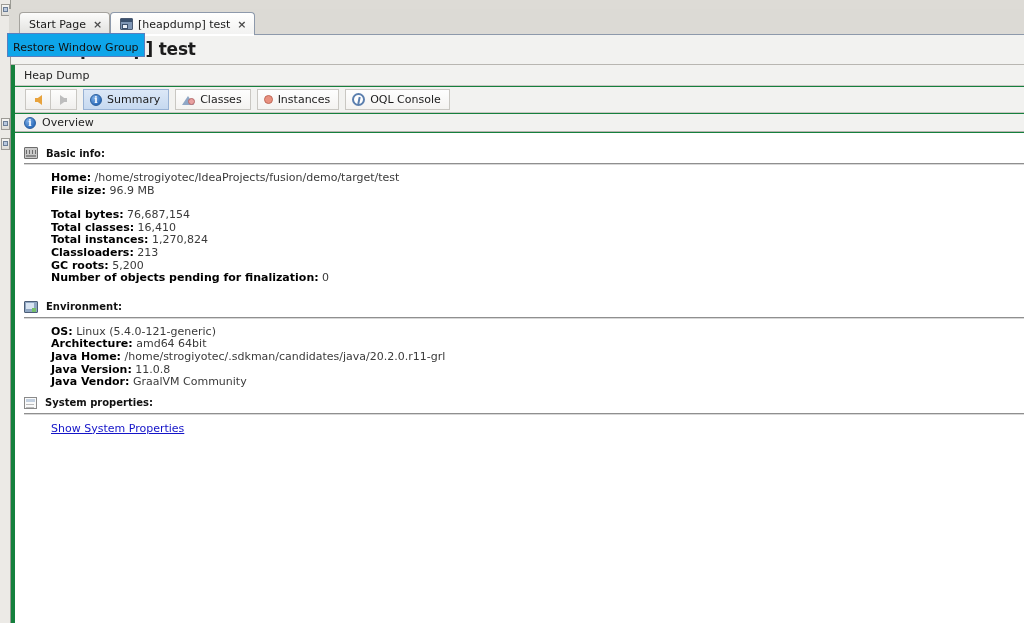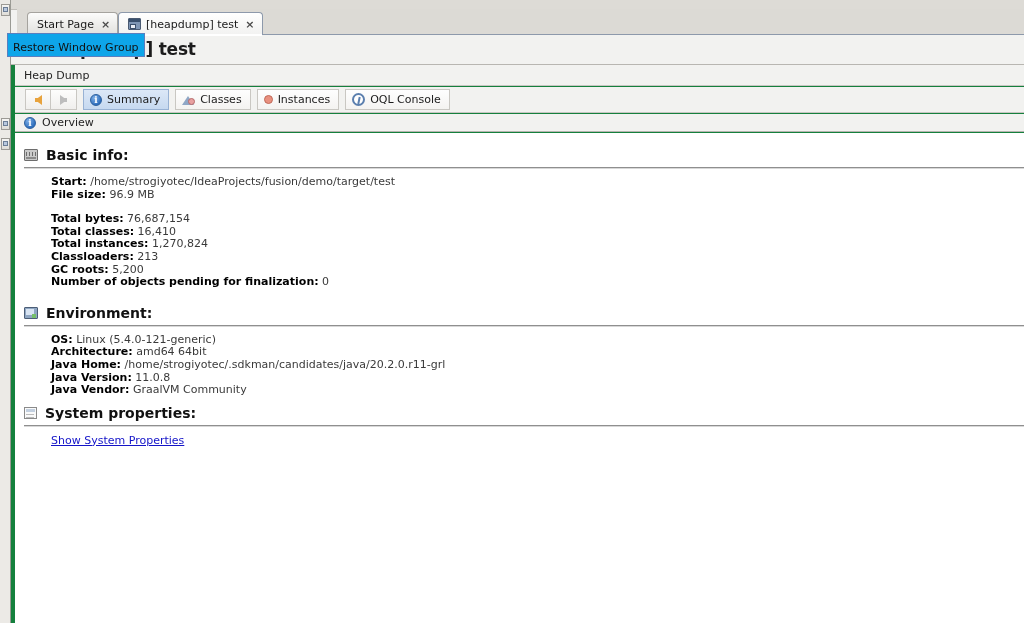--- a/index.html
+++ b/index.html
@@ -31,21 +31,21 @@
     border:1px solid #6b7d96; background:#b9c8dd; box-sizing:border-box;
   }
 
   
   .topbar {
     position: absolute; left: 11px; top: 0; right: 0; height: 10px;
     background: #dddbd6; border-bottom: 1px solid #c0beb9;
     box-sizing: border-box;
   }
   .tabstrip {
-    position: absolute; left: 17px; top: 9px; right: 0; height: 26px;
+    position: absolute; left: 9px; top: 9px; right: 0; height: 26px;
     background: #dcdad5;
     border-bottom: 1px solid #8d99ab;
     box-sizing: border-box;
   }
   .tab {
     position: absolute; top: 3px; height: 23px;
     display: flex; align-items: center; gap: 5px;
     padding: 0 7px 0 9px;
     box-sizing: border-box;
     border: 1px solid #a5a39e;
@@ -220,21 +220,21 @@
 
   
   .content {
     position: absolute; left: 4px; top: 68px; right: 0; bottom: 0;
     background: #ffffff; overflow: hidden;
   }
   .section { margin-top: 14px; }
   .section-head {
     display: flex; align-items: center; gap: 8px;
     padding-left: 9px;
-    font-size: 14px; font-weight: bold; color: #111;
+    font-size: 10px; font-weight: bold; color: #111;
   }
   .section-rule {
     margin: 4px 0 0 9px;
     border-top: 1px solid #8f8f8f;
     border-bottom: 1px solid #d8d8d8;
     height: 0;
   }
   .section-body { padding: 7px 0 0 36px; line-height: 12.6px; }
   .kv { white-space: nowrap; font-size: 11px; color: #3a3a3a; }
   .kv b { color: #000; font-weight: bold; }
@@ -368,21 +368,21 @@
     <div class="content">
 
       <div class="section">
         <div class="section-head">
           <span class="ico-basic"></span>
           <span>Basic info:</span>
         </div>
         <div class="section-rule"></div>
         <div class="section-body">
           <div class="kv">
-            <b>Start:</b>
+            <b>Home:</b>
             <span>/home/strogiyotec/IdeaProjects/fusion/demo/target/test</span>
           </div>
           <div class="kv">
             <b>File size:</b>
             <span>96.9 MB</span>
           </div>
           <div class="spacer"></div>
           <div class="kv">
             <b>Total bytes:</b>
             <span>76,687,154</span>

